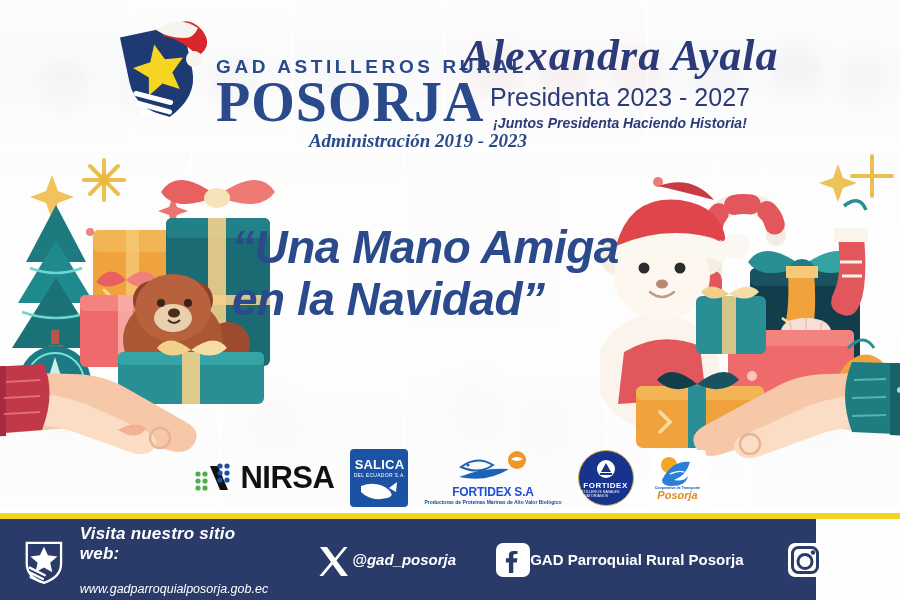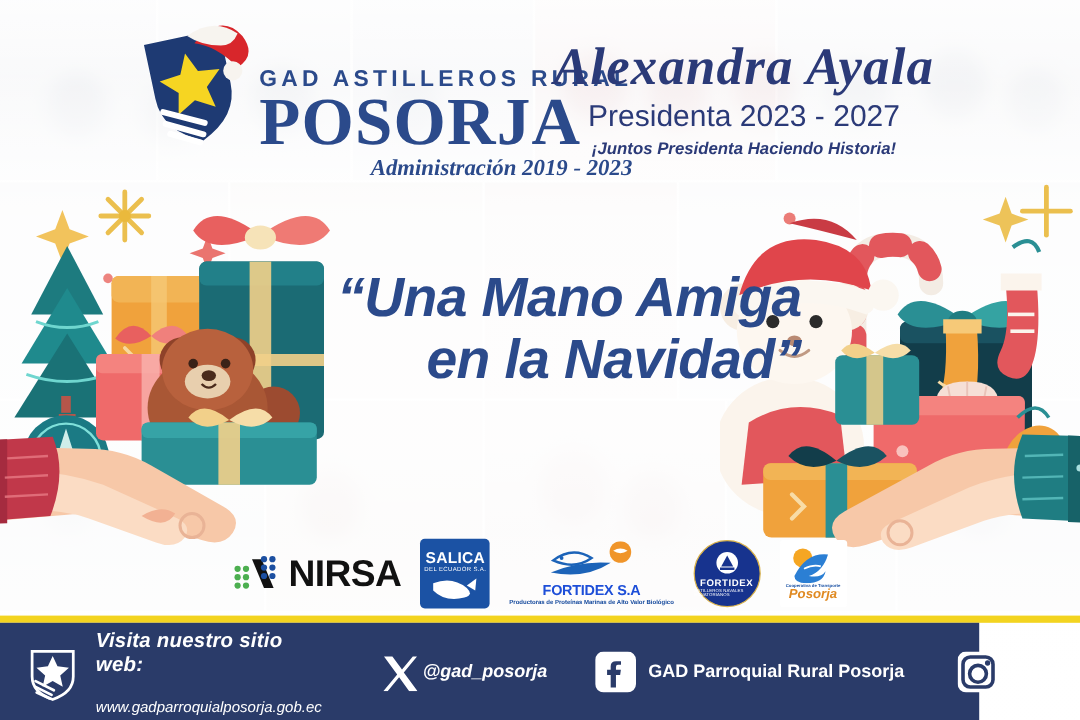--- a/index.html
+++ b/index.html
@@ -68,21 +68,21 @@
     margin-top:6px; font-family:"Liberation Sans", sans-serif;
   }
   .pres-motto {
     font-size:14px; color:#2b3a78; font-weight:700; font-style:italic;
     margin-top:3px; font-family:"Liberation Sans", sans-serif;
   }
 
   
   .slogan {
     position:absolute; left:232px; top:222px; width:436px;
-    text-align:right; color:#2b4a8b;
+    text-align:left; color:#2b4a8b;
     font-family:"Liberation Sans", sans-serif;
     font-weight:700; font-style:italic;
     font-size:46px; line-height:1.12;
     letter-spacing:-.5px;
   }
 
   
   .art { position:absolute; top:0; height:505px; width:300px; }
   .art-left { left:0; }
   .art-right { right:0; }
@@ -134,21 +134,21 @@
   .f-web-title {
     font-size:17px; font-weight:700; font-style:italic; letter-spacing:.2px;
   }
   .f-web-url { font-size:12.5px; font-style:italic; margin-top:18px; }
   .f-x { margin-left:46px; }
   .f-handle {
     color:#fff; font-size:15px; font-weight:700; font-style:italic;
     margin-left:4px; white-space:nowrap;text-align:right;
   }
   .f-fb { margin-left:40px; }
-  .f-fb-label { color:#fff; font-size:15px; font-weight:700; margin-left:10px; white-space:nowrap; }
+  .f-fb-label { color:#fff; font-size:15px; font-weight:700; white-space:nowrap; }
   .f-ig { margin-left:44px; }
   .f-ig-label { color:#fff; font-size:15px; font-weight:700; margin-left:10px; white-space:nowrap; }
 </style>
 </head>
 <body>
 
 <div class="banner">
 
   <div class="collage">
     <div class="tile" style="left:0;top:0;width:130px;height:150px;background:#b9bfcd;"></div>

